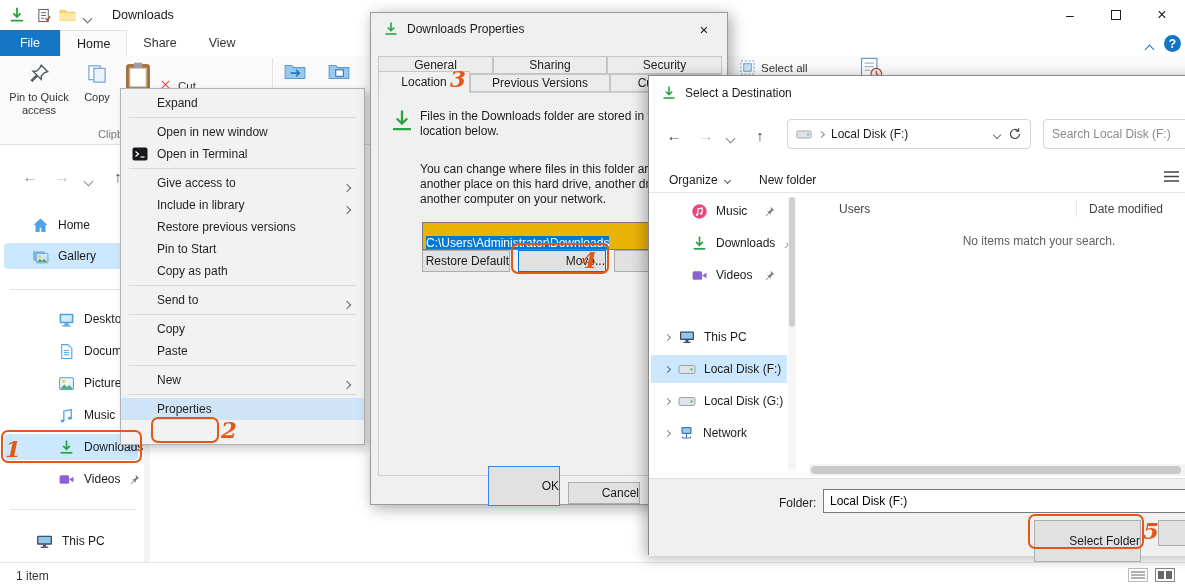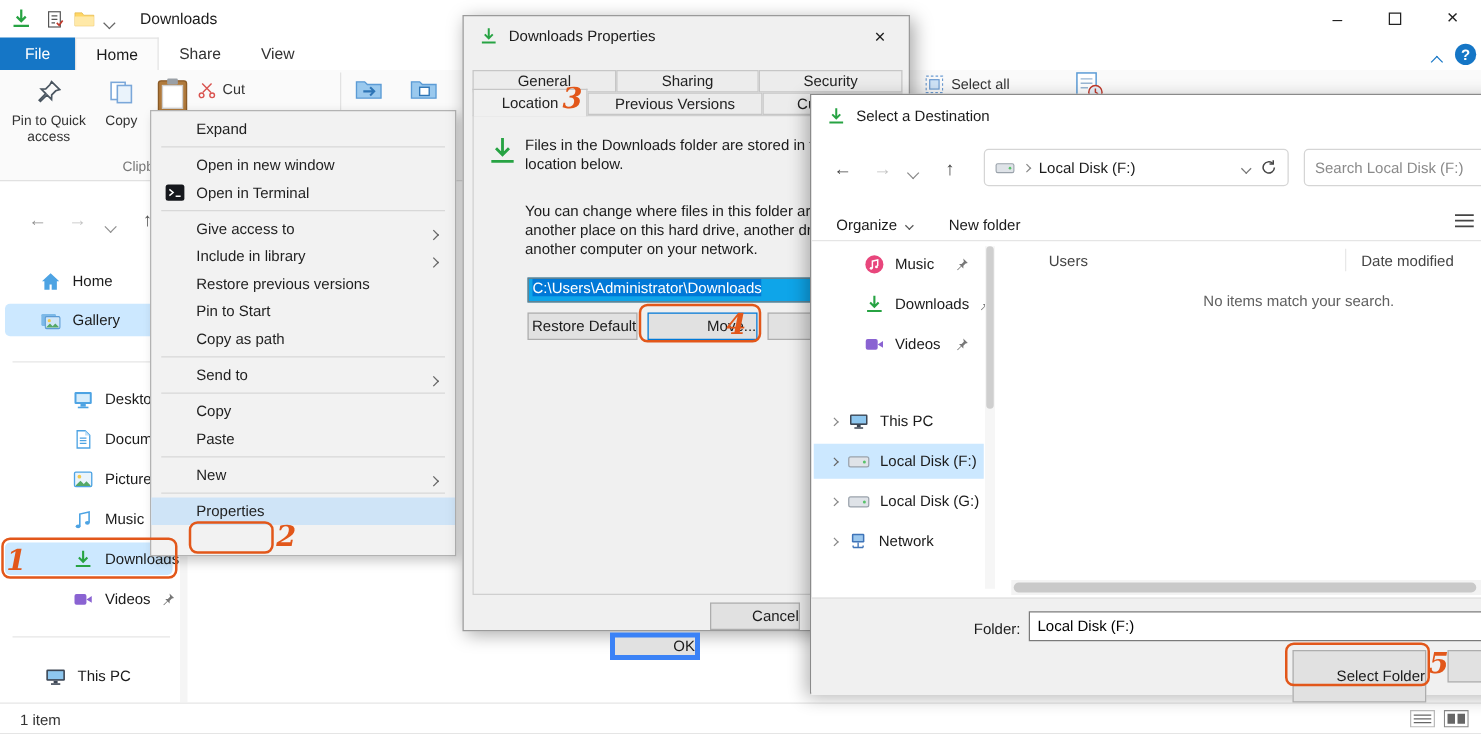--- a/index.html
+++ b/index.html
@@ -114,21 +114,21 @@
         <span style="display:inline-block;margin-top:4px">
           <svg width="26" height="30" viewBox="0 0 24 28">
               <rect x="1.5" y="2.5" width="21" height="24" rx="2" fill="#b07a3c" stroke="#8a5a26"></rect>
               <rect x="8" y="0.8" width="8" height="4.5" rx="1" fill="#9aa0a6"></rect>
               <rect x="4.5" y="6" width="15" height="17" fill="#fff" stroke="#d0d0d0"></rect>
             </svg>
         </span>
         <div style="font-size:11px;margin-top:2px;color:#333">Paste</div>
       </div>
 
-      <div class="abs flex" style="left:158px;top:6px;height:20px;gap:5px">
+      <div class="abs flex" style="left:158px;top:20px;height:20px;gap:5px">
         <span>
           <svg width="15" height="15" viewBox="0 0 16 16">
               <path d="M4.5 9.5L12 2M11.5 9.5L4 2" stroke="#d9534f" stroke-width="1.2" fill="none"></path>
               <circle cx="3.5" cy="12" r="2" fill="none" stroke="#d9534f" stroke-width="1.2"></circle>
               <circle cx="12.5" cy="12" r="2" fill="none" stroke="#d9534f" stroke-width="1.2"></circle>
             </svg>
         </span>
         <span style="font-size:11.5px;color:#333">Cut</span>
       </div>
 
@@ -382,35 +382,35 @@
 
     <div class="abs" style="left:7px;top:79px;width:344px;height:384px;background:#f0f0f0;border:1px solid #cfcfcf">
       <span class="abs" style="left:10px;top:15px">
           <svg width="26" height="26" viewBox="0 0 16 16">
             <path d="M8 1.5v8M4.8 6.5L8 9.7l3.2-3.2" fill="none" stroke="#27a343" stroke-width="1.4"></path>
             <path d="M2.5 13h11" stroke="#27a343" stroke-width="1.4"></path>
           </svg>
         </span>
       <div class="abs" style="left:41px;top:16px;width:294px;line-height:15px;font-size:12px;color:#1b1b1b">Files in the Downloads folder are stored in the target location below.</div>
       <div class="abs" style="left:41px;top:69px;width:294px;line-height:15px;font-size:12px;color:#1b1b1b">You can change where files in this folder are stored to another place on this hard drive, another drive, or another computer on your network.</div>
-      <div class="abs" style="left:43px;top:129px;width:288px;height:20px;background:#0ea5e9;border:1px solid #7a7a7a;padding:0 3px;font-size:12px;overflow:hidden;white-space:nowrap">
+      <div class="abs" style="left:43px;top:129px;width:288px;height:20px;background:#eab308;border:1px solid #7a7a7a;padding:13px 3px;font-size:12px;overflow:hidden;white-space:nowrap">
         <span style="background:#0078d7;color:#fff">C:\Users\Administrator\Downloads</span>
       </div>
       <div class="abs btn" style="left:43px;top:157px;width:88px;height:22px">
           <span>Restore Default</span>
         </div>
       <div class="abs btn focus" style="left:139px;top:157px;width:88px;height:22px">
           <span>Move...</span>
         </div>
       <div class="abs btn" style="left:235px;top:157px;width:88px;height:22px">
           <span>Find...</span>
         </div>
     </div>
 
-    <div class="abs btn" style="left:117px;top:493px;width:72px;height:22px;border:4px solid #3b82f6">
+    <div class="abs btn" style="left:117px;top:453px;width:72px;height:40px;border:1px solid #3b82f6">
         <span>OK</span>
       </div>
     <div class="abs btn" style="left:197px;top:469px;width:72px;height:22px">
         <span>Cancel</span>
       </div>
   </div>
 
   <div class="abs" style="left:648px;top:75px;width:560px;height:480px;background:#fff;border:1px solid #8a8a8a;box-shadow:-3px 3px 14px rgba(0,0,0,.3);z-index:40">
     <span class="abs" style="left:12px;top:9px">
         <svg width="16" height="16" viewBox="0 0 16 16">

